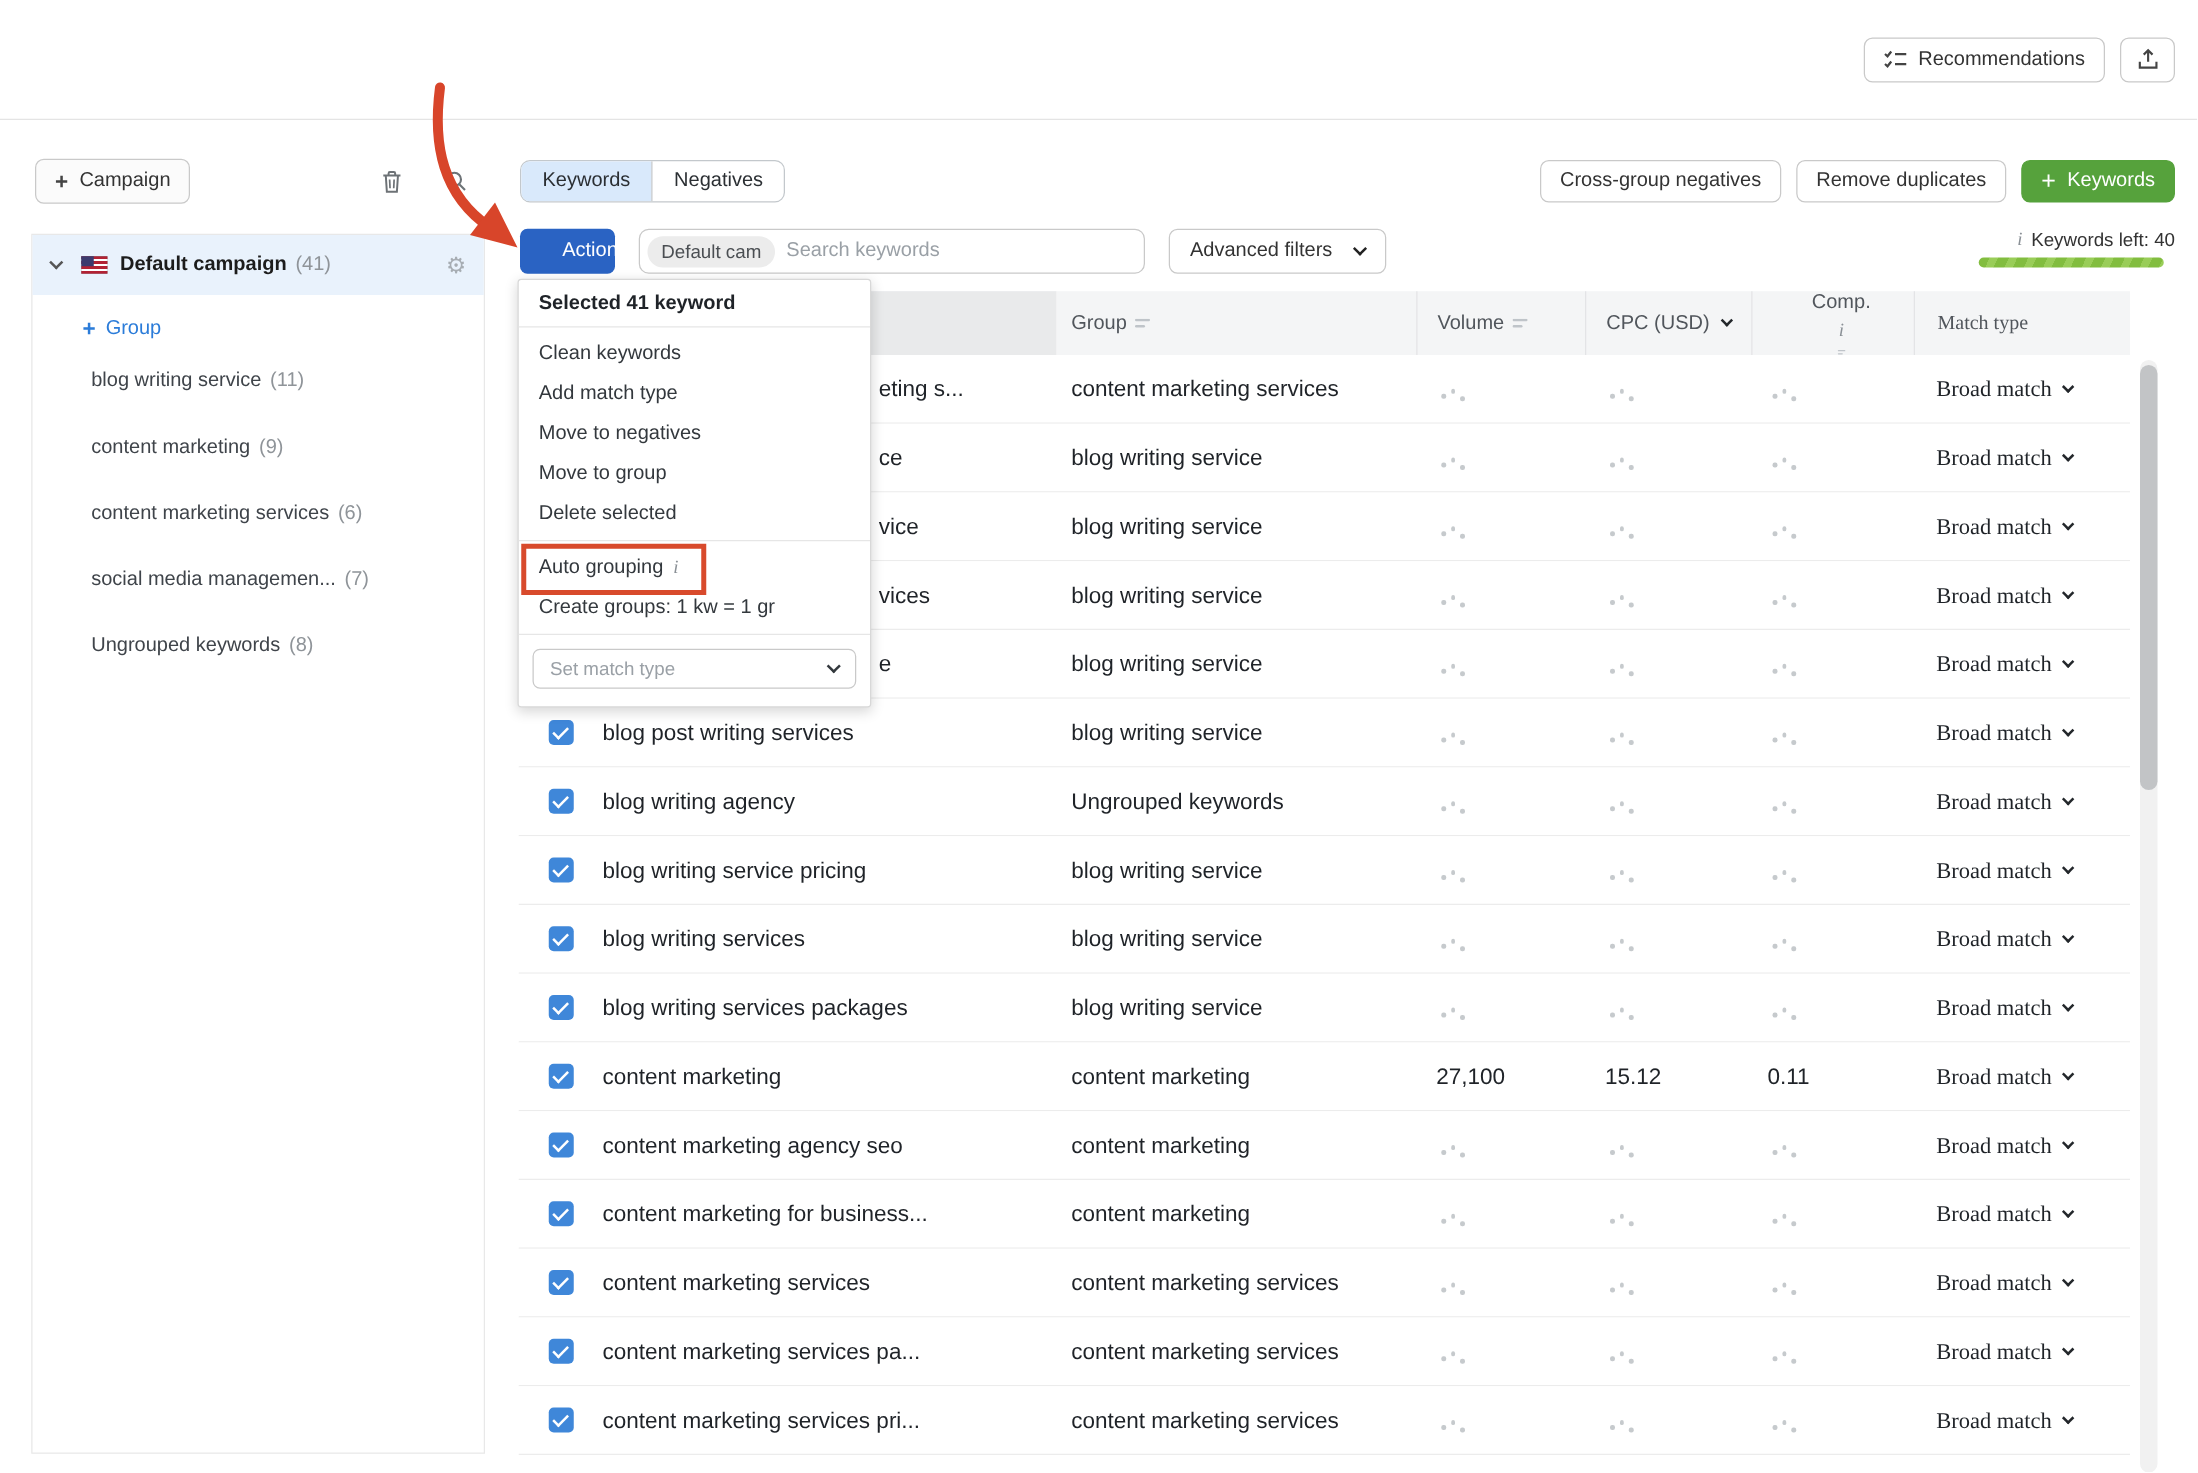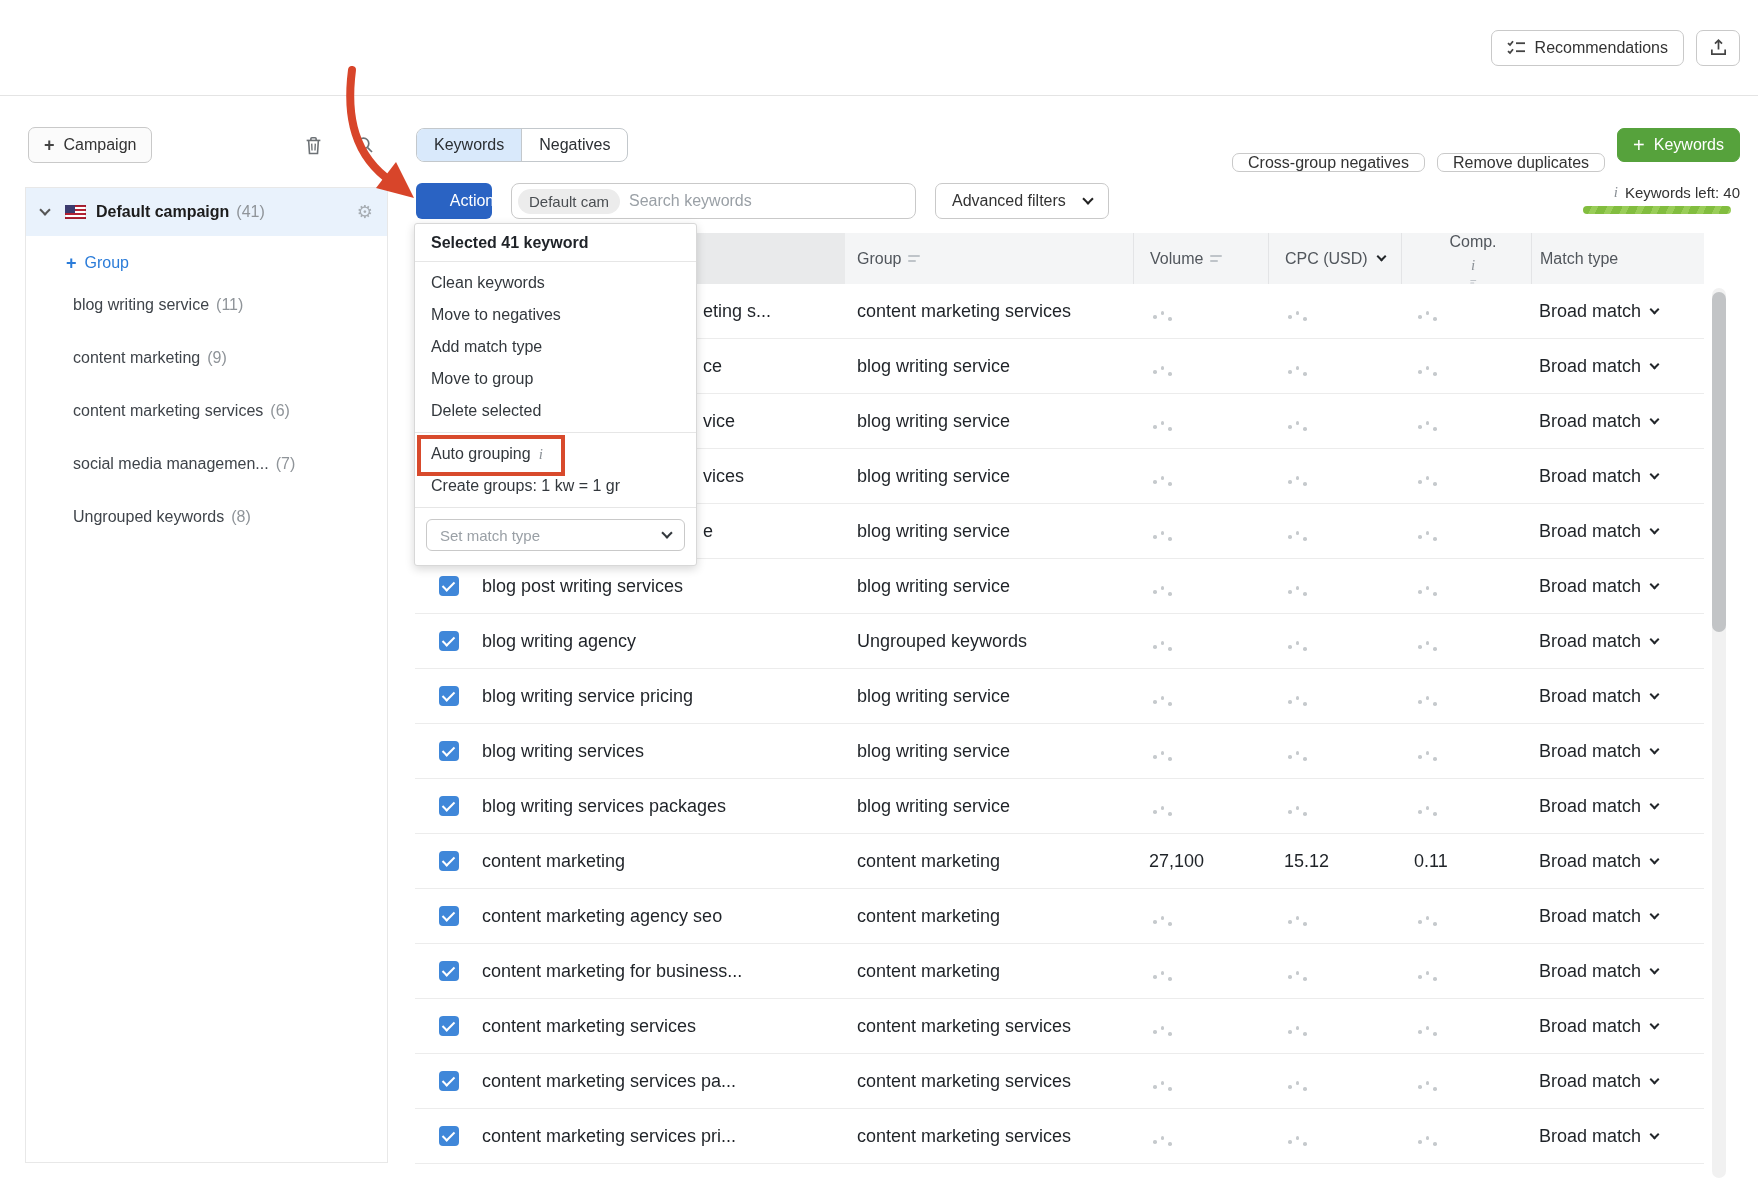--- a/index.html
+++ b/index.html
@@ -49,21 +49,21 @@
 
   
   .tabs { position:absolute; left:416px; top:128px; height:34px; display:flex;
     border:1px solid #c3c8cc; border-radius:8px; overflow:hidden; background:#fff; }
   .tab { display:flex; align-items:center; padding:0 17px; font-size:16px; color:#2b2f33; cursor:pointer; }
   .tab.active { background:#d9e9fb; font-weight:500; }
   .tab + .tab { border-left:1px solid #c3c8cc; }
 
   .top-actions { position:absolute; top:128px; right:18px; height:34px; display:flex; gap:12px; }
   .btn.green { background:#56a23c; border-color:#56a23c; color:#fff; font-weight:500; height:34px; }
-  .btn.slim { height:19px;margin-top:25px; }
+  .btn.slim { height:34px; }
   .green .plus { font-weight:400; font-size:20px; }
 
   .filter-row { position:absolute; left:416px; top:183px; height:36px; display:flex; gap:19px; }
   .actions-btn { width:76px; height:36px; background:#2a63c3; color:#fff; font-size:16px; font-weight:500;
     border:none; border-radius:6px; display:flex; align-items:center; justify-content:center; cursor:pointer;padding-left:44px; }
   .search-box { width:405px; height:36px; border:1px solid #c9c9c9; border-radius:8px; background:#fff;
     display:flex; align-items:center; padding:0 10px 0 6px; gap:9px; overflow:hidden; }
   .chip { background:#ececec; border-radius:13px; padding:4px 11px; font-size:15px; color:#4a4e52; white-space:nowrap; }
   .search-input { border:none; outline:none; flex:1; font-size:16px; color:#333; min-width:0;
     font-family:"Liberation Sans","DejaVu Sans",sans-serif; }
@@ -82,21 +82,21 @@
   
   .tbl { position:absolute; left:415px; top:233px; width:1289px; }
   .thead { display:flex; height:51px; background:#f4f5f6; align-items:center; font-size:16px; color:#51565c; }
   .thead .c { display:flex; align-items:center; gap:7px; height:100%; }
   .c-cb   { width:67px; }
   .c-kw   { width:363px; }
   .c-grp  { width:288px; padding-left:12px; }
   .c-vol  { width:135px; padding-left:16px; }
   .c-cpc  { width:133px; padding-left:16px; }
   .c-comp { width:130px; padding-left:13px;flex-direction:column; }
-  .c-mt   { width:173px; padding-left:8px; }
+  .c-mt   { width:173px; padding-left:18px;font-family:Liberation Serif, serif; }
   .thead .c-cb, .thead .c-kw { background:#e9eaeb; }
   .thead .c-vol, .thead .c-cpc, .thead .c-comp, .thead .c-mt { border-left:1px solid #e3e4e6; }
   .sortbars { fill:#bfc4c9; }
   .cpc-chev { display:inline-block; border-right:2.2px solid #23272b; border-bottom:2.2px solid #23272b;
     width:7px; height:7px; transform:rotate(45deg); margin-top:-4px; margin-left:3px; }
 
   .row { display:flex; height:55px; align-items:center; border-bottom:1px solid #ececec;
     font-size:18px; color:#1f2328; background:#fff; }
   .row .c-cb { display:flex; justify-content:center; }
   .cb { width:20px; height:20px; border-radius:4px; background:#3f87d9; position:relative; cursor:pointer; }
@@ -728,22 +728,22 @@
   </div>
 
   <div class="scroll-track">
     <div class="scroll-thumb"></div>
   </div>
 
   <div class="menu">
     <div class="menu-header">Selected 41 keyword</div>
     <div class="menu-group">
       <div class="menu-item">Clean keywords</div>
+      <div class="menu-item">Add match type</div>
       <div class="menu-item">Move to negatives</div>
-      <div class="menu-item">Add match type</div>
       <div class="menu-item">Move to group</div>
       <div class="menu-item">Delete selected</div>
     </div>
     <div class="menu-sep"></div>
     <div class="menu-group">
       <div class="menu-item auto-group-item">
         <span>Auto grouping</span>
         <span class="info-i">i</span>
         <span class="red-box"></span>
       </div>

